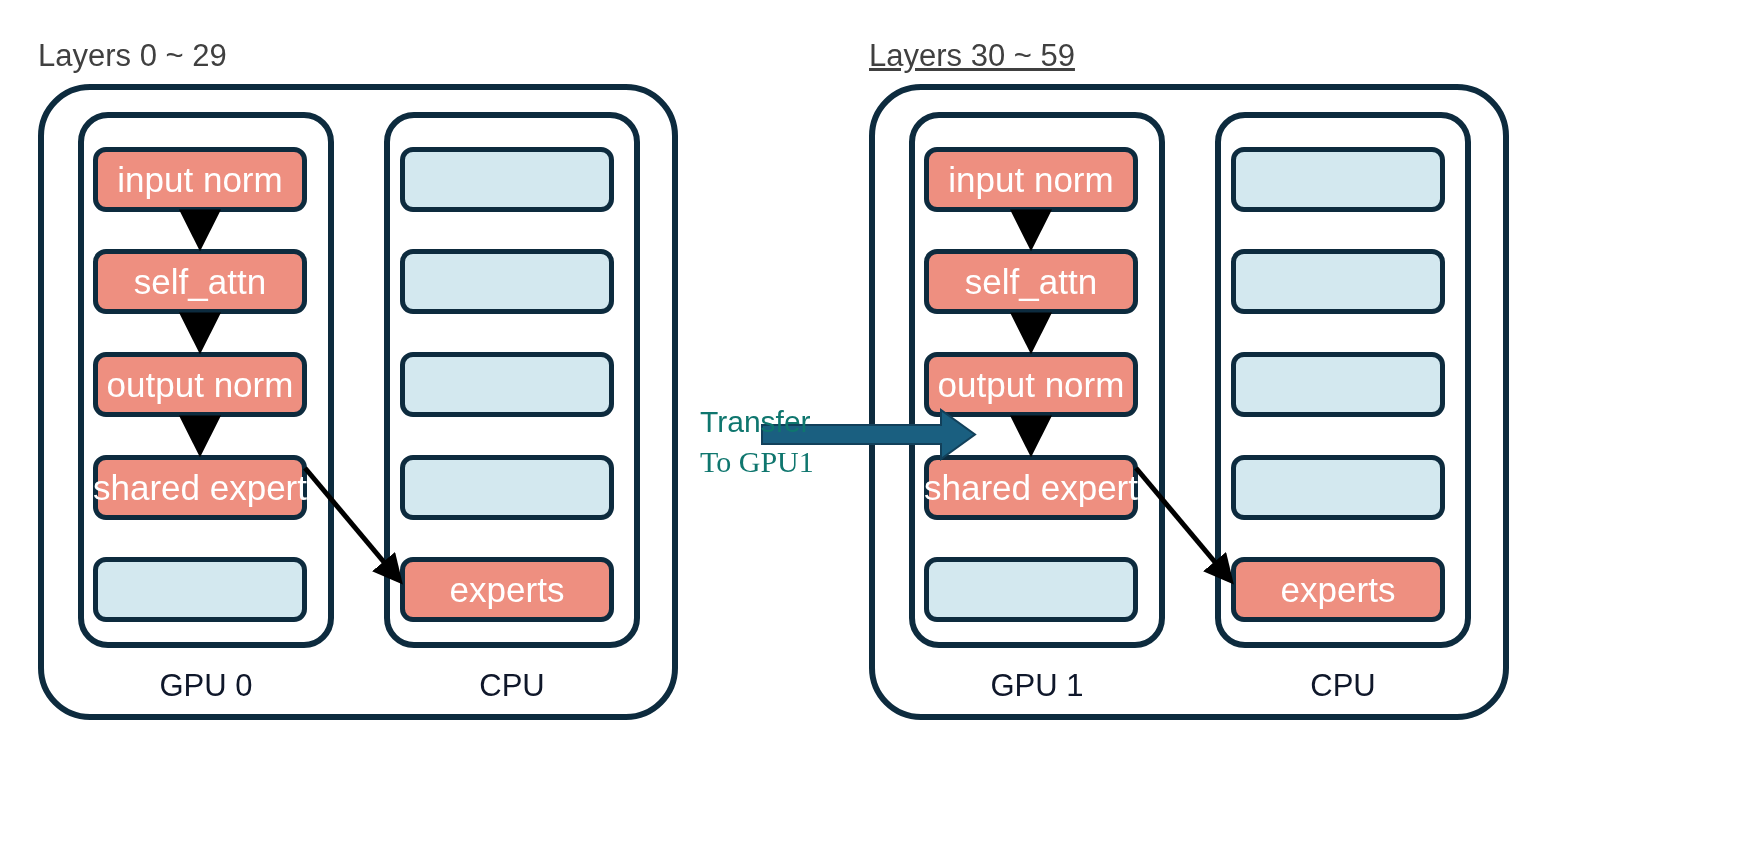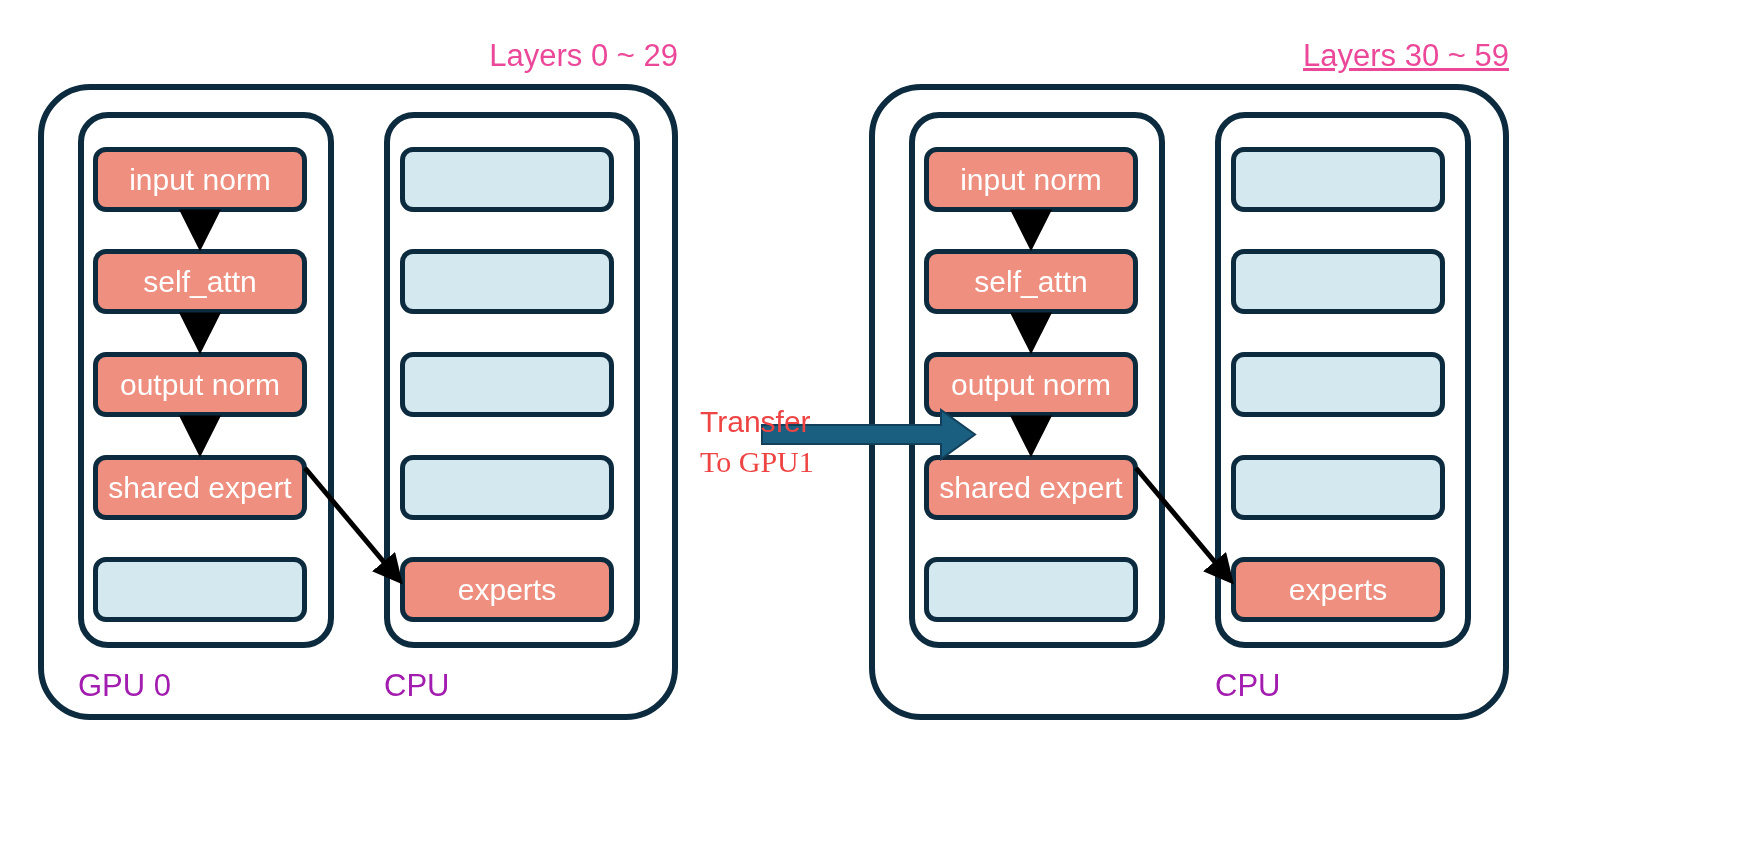--- a/index.html
+++ b/index.html
@@ -31,23 +31,23 @@
     width: 1762px;
     height: 850px;
     pointer-events: none;
     z-index: 5;
   }
 
   
   .group-title {
     position: absolute;
     font-size: 31px;
-    color: #ec4899;
+    color: #404040;
     white-space: nowrap;
-    text-align: right;
+    text-align: left;
     font-weight: 400;
     letter-spacing: 0px;
   }
 
   
   .device-group {
     position: absolute;
     border: 6px solid #0d2b3e;
     border-radius: 52px;
     background: #ffffff;
@@ -65,45 +65,45 @@
 
   
   .slot {
     position: absolute;
     border: 5px solid #0d2b3e;
     border-radius: 13px;
     box-sizing: border-box;
     display: flex;
     align-items: center;
     justify-content: center;
-    font-size: 30px;
+    font-size: 35px;
     color: #ffffff;
     white-space: nowrap;
   }
   .slot.active {
     background: #ee8f80;
   }
   .slot.idle {
     background: #d3e8ef;
   }
 
   
   .device-label {
     position: absolute;
     font-size: 31px;
-    color: #a21caf;
-    text-align: left;
+    color: #0f172a;
+    text-align: center;
     white-space: nowrap;
   }
 
   
   .transfer-label {
     position: absolute;
     font-size: 30px;
-    color: #ef4444;
+    color: #0f766e;
     line-height: 1.32;
     white-space: pre;
     z-index: 6;
   }
 </style>
 </head>
 <body>
 
 <div id="canvas">
 
@@ -160,20 +160,21 @@
   <div class="slot idle" style="left:1231px; top:147px; width:214px; height:65px;"></div>
 
   <div class="slot idle" style="left:1231px; top:249px; width:214px; height:65px;"></div>
 
   <div class="slot idle" style="left:1231px; top:352px; width:214px; height:65px;"></div>
 
   <div class="slot idle" style="left:1231px; top:455px; width:214px; height:65px;"></div>
 
   <div class="slot active" style="left:1231px; top:557px; width:214px; height:65px;">experts</div>
 
+  <div class="device-label" style="left:909px; top:668px; width:256px;">GPU 1</div>
 
   <div class="device-label" style="left:1215px; top:668px; width:256px;">CPU</div>
 
   <div class="transfer-label" style="left:700px; top:402px;">Transfer</div>
   <div class="transfer-label" style="left:700px; top:442px;font-family:Liberation Serif, serif;">To GPU1</div>
 
   <svg id="arrow-layer" viewBox="0 0 1762 850" xmlns="http://www.w3.org/2000/svg">
     <defs>
       <marker id="head-black" markerWidth="7" markerHeight="7" refX="5.6" refY="3.5" orient="auto" markerUnits="strokeWidth">
         <path d="M0,0 L7,3.5 L0,7 z" fill="#000000"></path>

